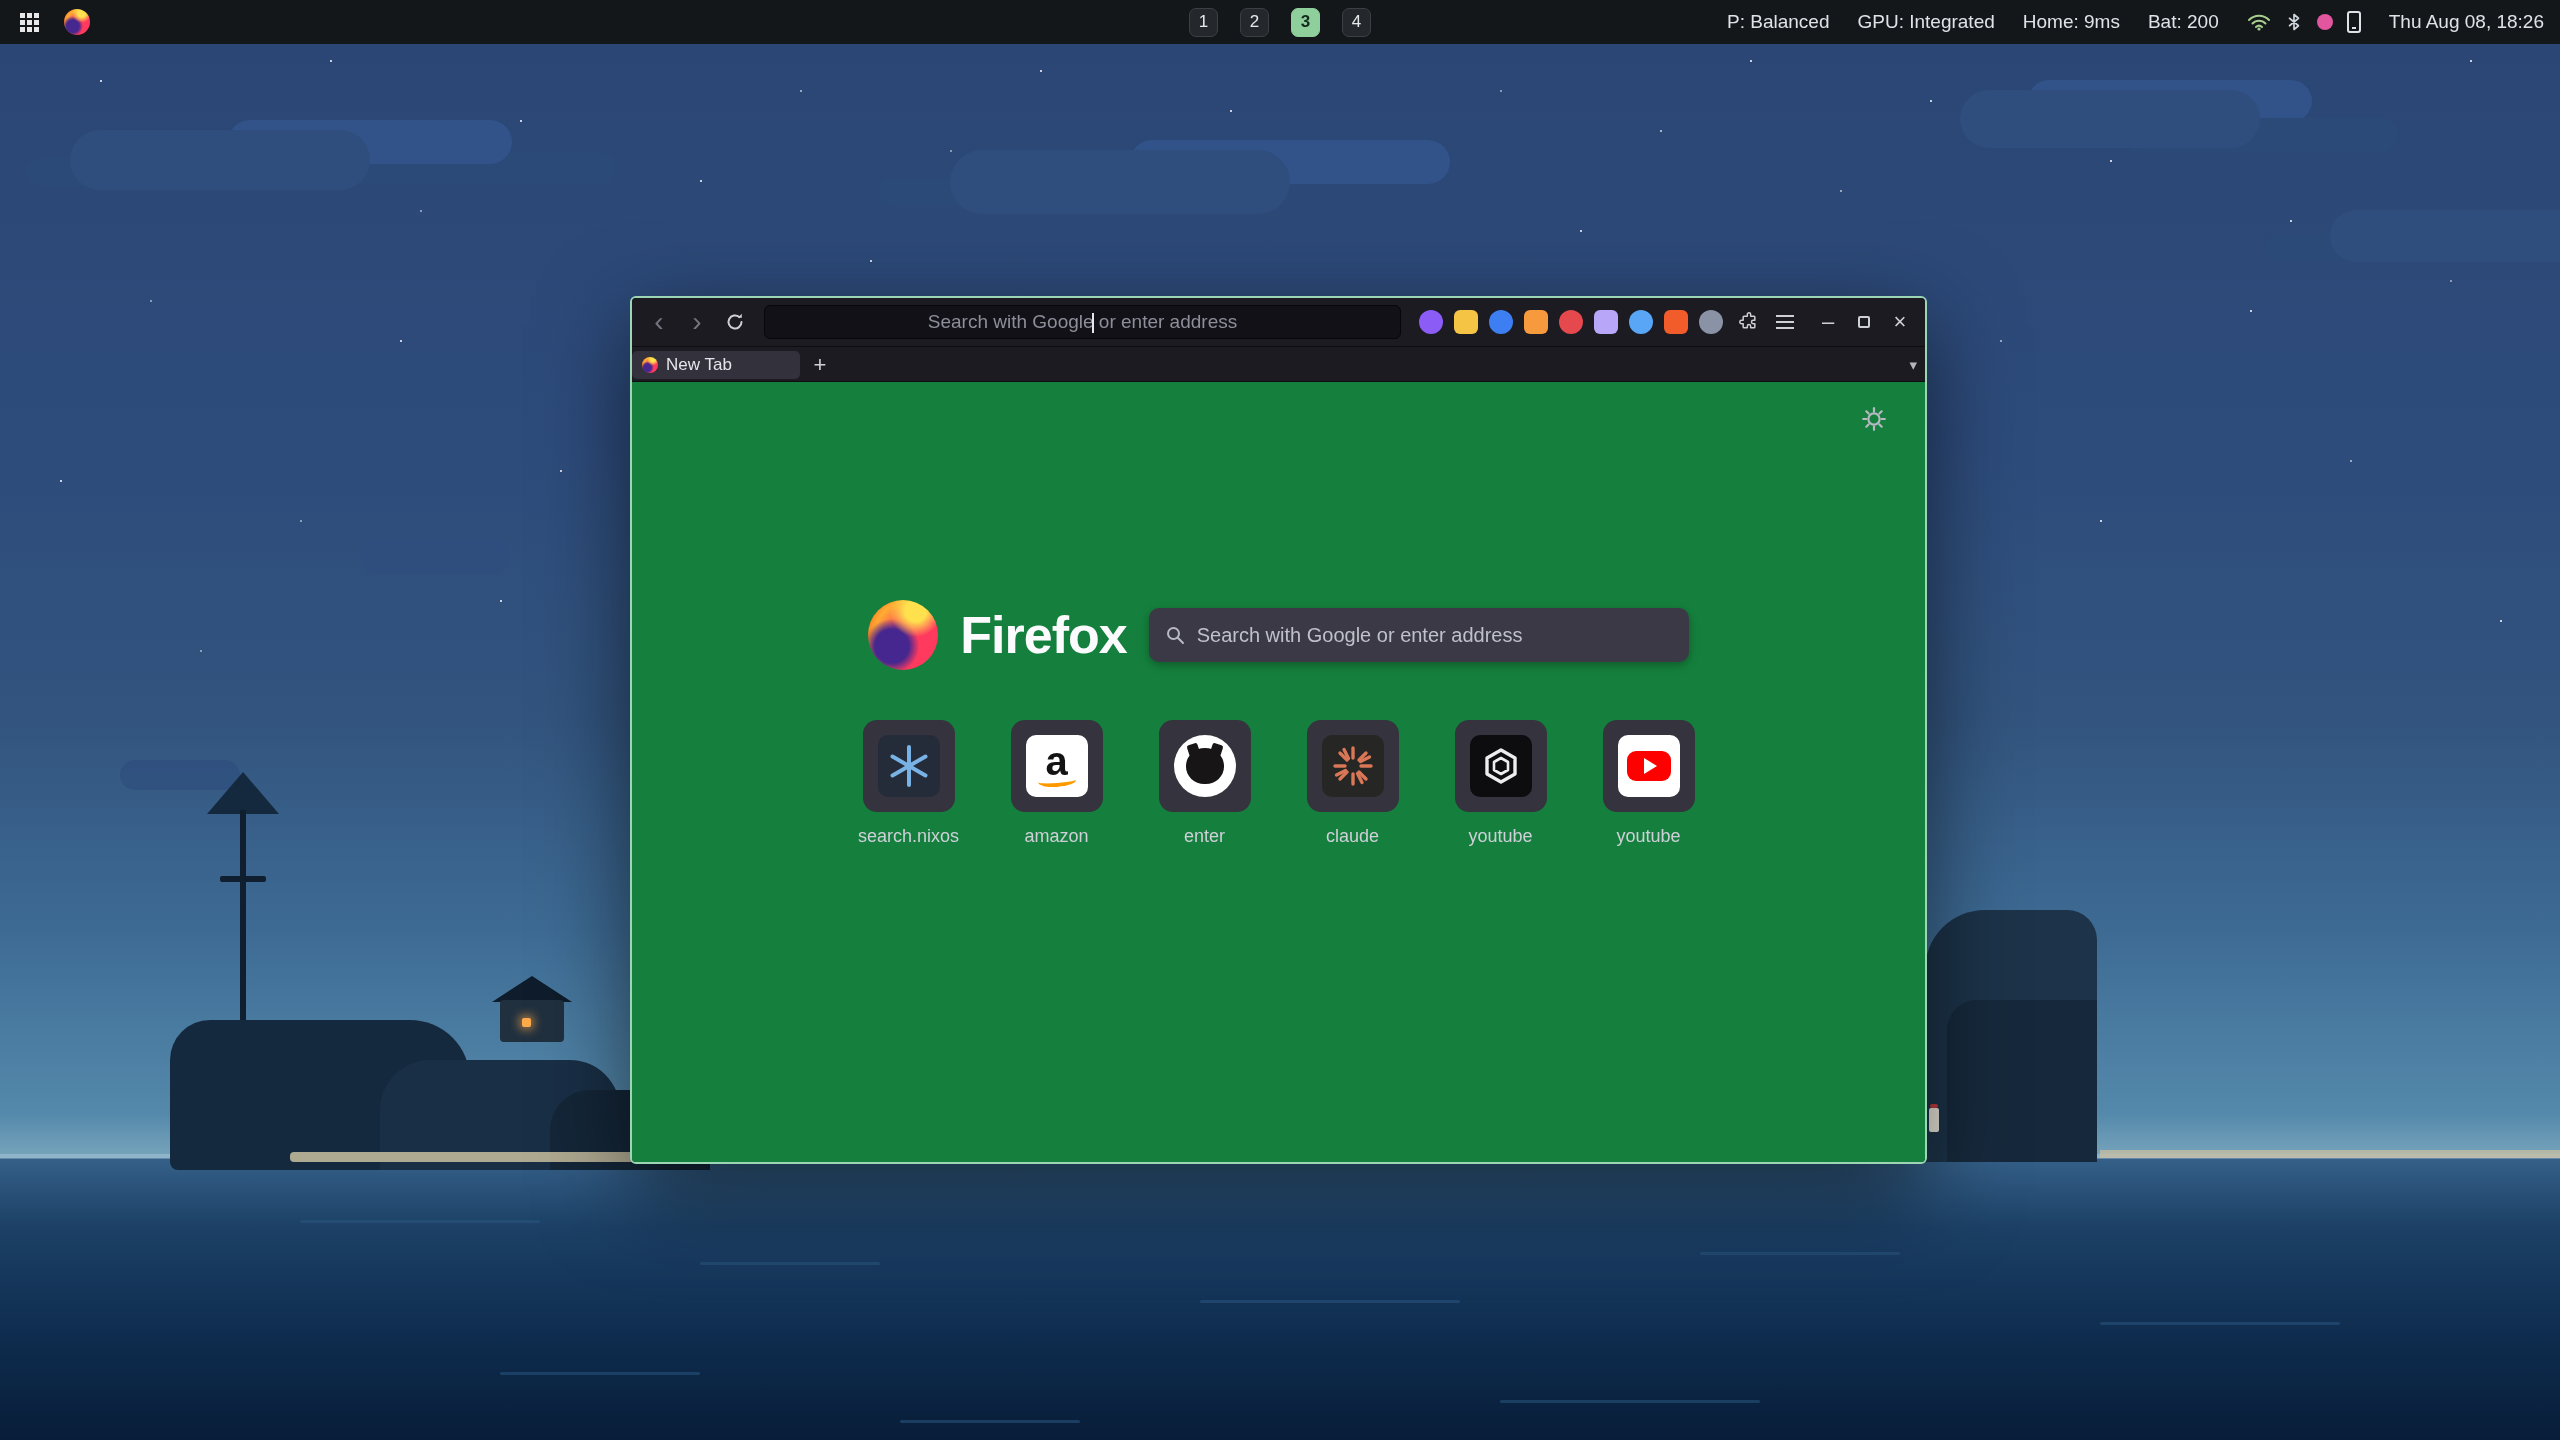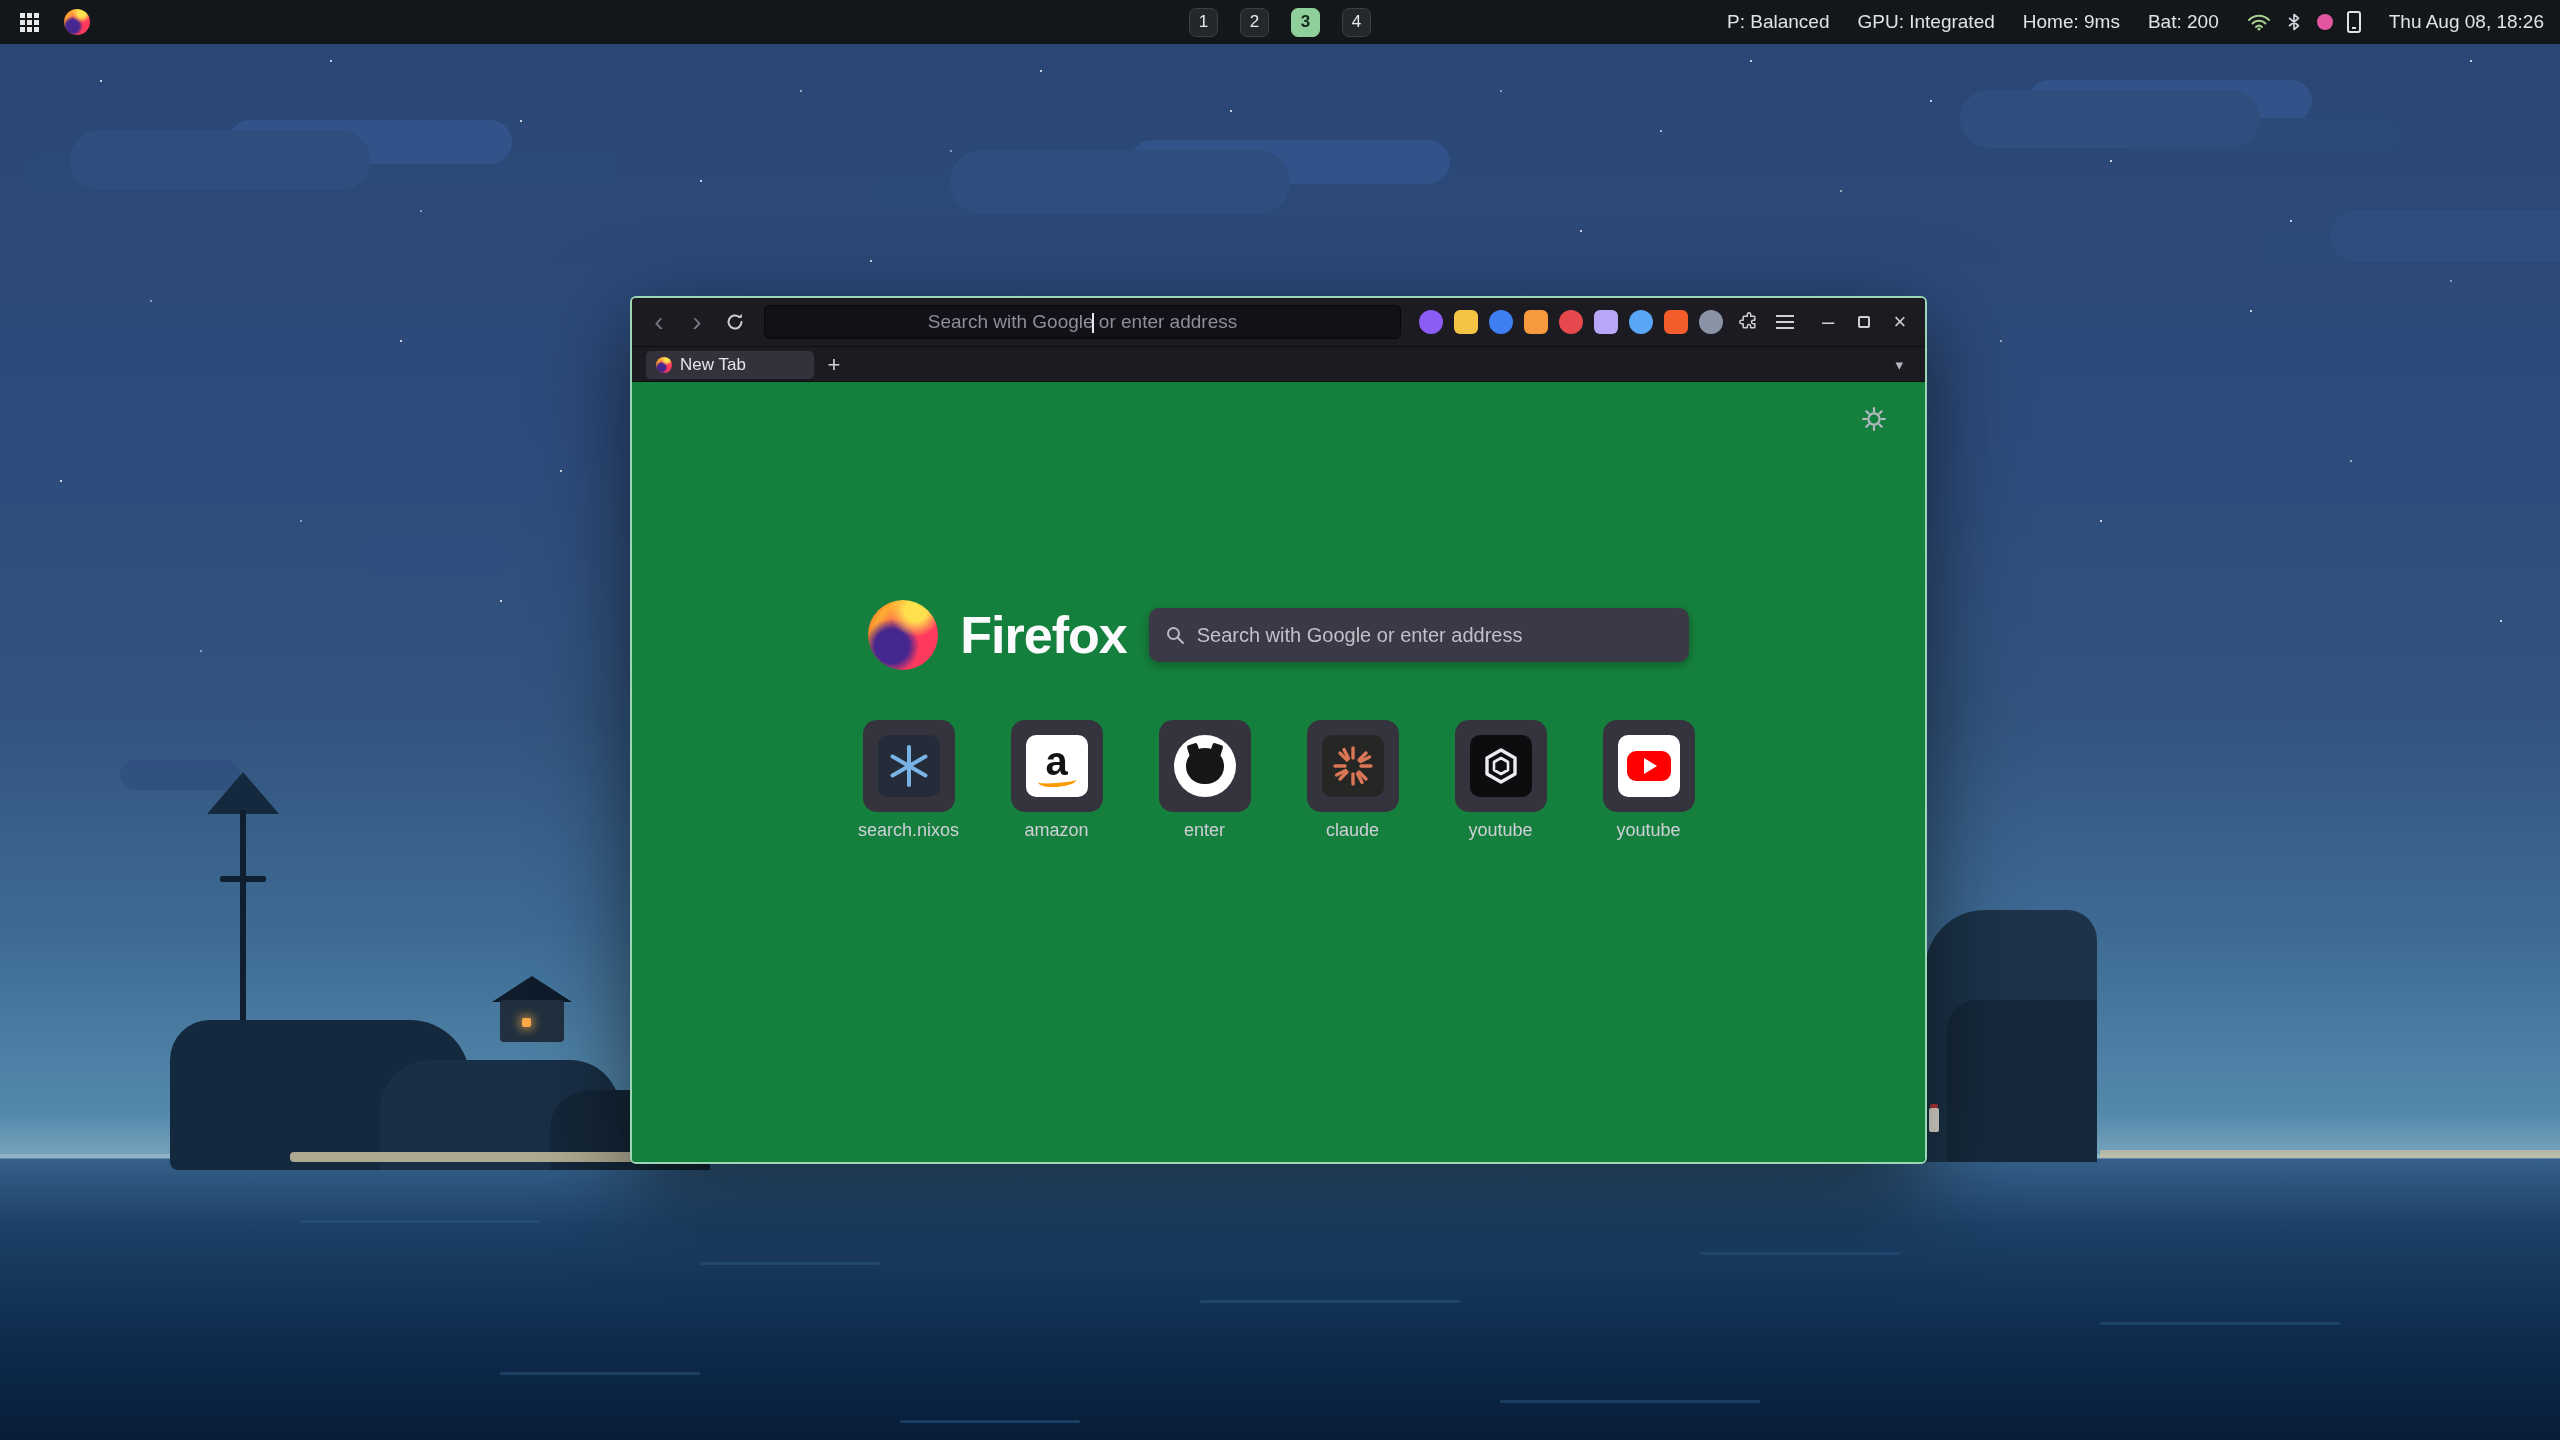--- a/index.html
+++ b/index.html
@@ -106,21 +106,21 @@
   .ibeam { position:absolute; left:51.5%; top:7px; width:2px; height:20px; background:#e6e6ee; }
   .ext-row { display:flex; align-items:center; gap:11px; margin:0 6px; }
   .ext { width:24px; height:24px; border-radius:6px; }
   .ext:nth-child(odd) { border-radius:50%; }
   .iconbtn { width:32px; height:32px; border-radius:6px; display:flex; align-items:center; justify-content:center; color:#cfcfd6; }
   .menu-bars { width:18px; height:2px; background:#cfcfd6; box-shadow:0 6px 0 #cfcfd6, 0 -6px 0 #cfcfd6; }
   .win-controls { display:flex; align-items:center; gap:6px; margin-left:8px; }
   .wc { width:30px; height:30px; display:flex; align-items:center; justify-content:center; color:#cfcfd6; font-size:22px; }
   .max-box { width:12px; height:12px; border:2px solid #cfcfd6; border-radius:2px; }
 
-  .tabbar { height:36px; background:#1c1b22; flex:0 0 36px; display:flex; align-items:center; padding:0 14px;
+  .tabbar { height:36px; background:#1c1b22; flex:0 0 36px; display:flex; align-items:center; padding:0 0;
     border-top:1px solid #0e0e12; box-shadow:inset 0 -1px 0 #0e0e12; }
   .tab { width:168px; height:28px; background:#32313c; border-radius:5px; display:flex; align-items:center;
     gap:8px; padding:0 10px; color:#e4e4ea; font-size:17px; }
   .tab-fav { width:16px; height:16px; flex:0 0 16px; }
   .tab-title { white-space:nowrap; overflow:hidden; text-overflow:ellipsis; }
   .addtab { width:28px; height:28px; margin-left:6px; display:flex; align-items:center; justify-content:center;
     color:#cfcfd6; font-size:22px; border-radius:5px; }
   .tab-chevron { margin-left:auto; color:#b5b5bf; font-size:15px; padding:0 8px; }
 
   .content { flex:1 1 auto; background:#15803d; position:relative; }
@@ -130,21 +130,21 @@
   .fx-word { font-size:52px; font-weight:700; color:#fbfbfe; letter-spacing:-1px; }
   .nt-search { width:540px; height:54px; background:#3a3945; border-radius:10px; display:flex; align-items:center;
     padding:0 16px; gap:12px; box-shadow:0 3px 10px rgba(0,0,0,.3); }
   .nt-search input { flex:1; background:transparent; border:none; outline:none; color:#d8d8e0; font-size:20px; font-family:inherit; }
   .nt-search input::placeholder { color:#c0c0ca; }
 
   .shortcuts { position:absolute; left:0; right:0; top:338px; display:flex; justify-content:center; gap:52px; }
   .sc { display:flex; flex-direction:column; align-items:center; width:96px; }
   .tile { width:92px; height:92px; background:#34333e; border-radius:14px; display:flex; align-items:center; justify-content:center; }
   .card { width:62px; height:62px; border-radius:10px; display:flex; flex-direction:column; align-items:center; justify-content:center; }
-  .sc-label { margin-top:8px; font-size:18px; color:#cfcfd8; white-space:nowrap; }
+  .sc-label { margin-top:14px; font-size:18px; color:#cfcfd8; white-space:nowrap; }
   .card.white { background:#ffffff; }
   .card.circle { border-radius:50%; }
   .card.dark1 { background:#242c3a; }
   .card.dark2 { background:#262624; }
   .card.dark3 { background:#0d0d10; }
   .amz-a { font-size:40px; font-weight:bold; color:#131313; line-height:.8; }
   .amz-swoosh { width:38px; height:12px; border-bottom:4px solid #ff9900; border-radius:0 0 100% 100%; transform:rotate(-4deg); margin-top:-2px; }
   .octo { width:38px; height:36px; background:#171515; border-radius:50% 50% 48% 48%; position:relative; }
   .octo::before, .octo::after { content:""; position:absolute; top:-4px; width:11px; height:12px; background:#171515; border-radius:20%; }
   .octo::before { left:2px; transform:rotate(-18deg); }

